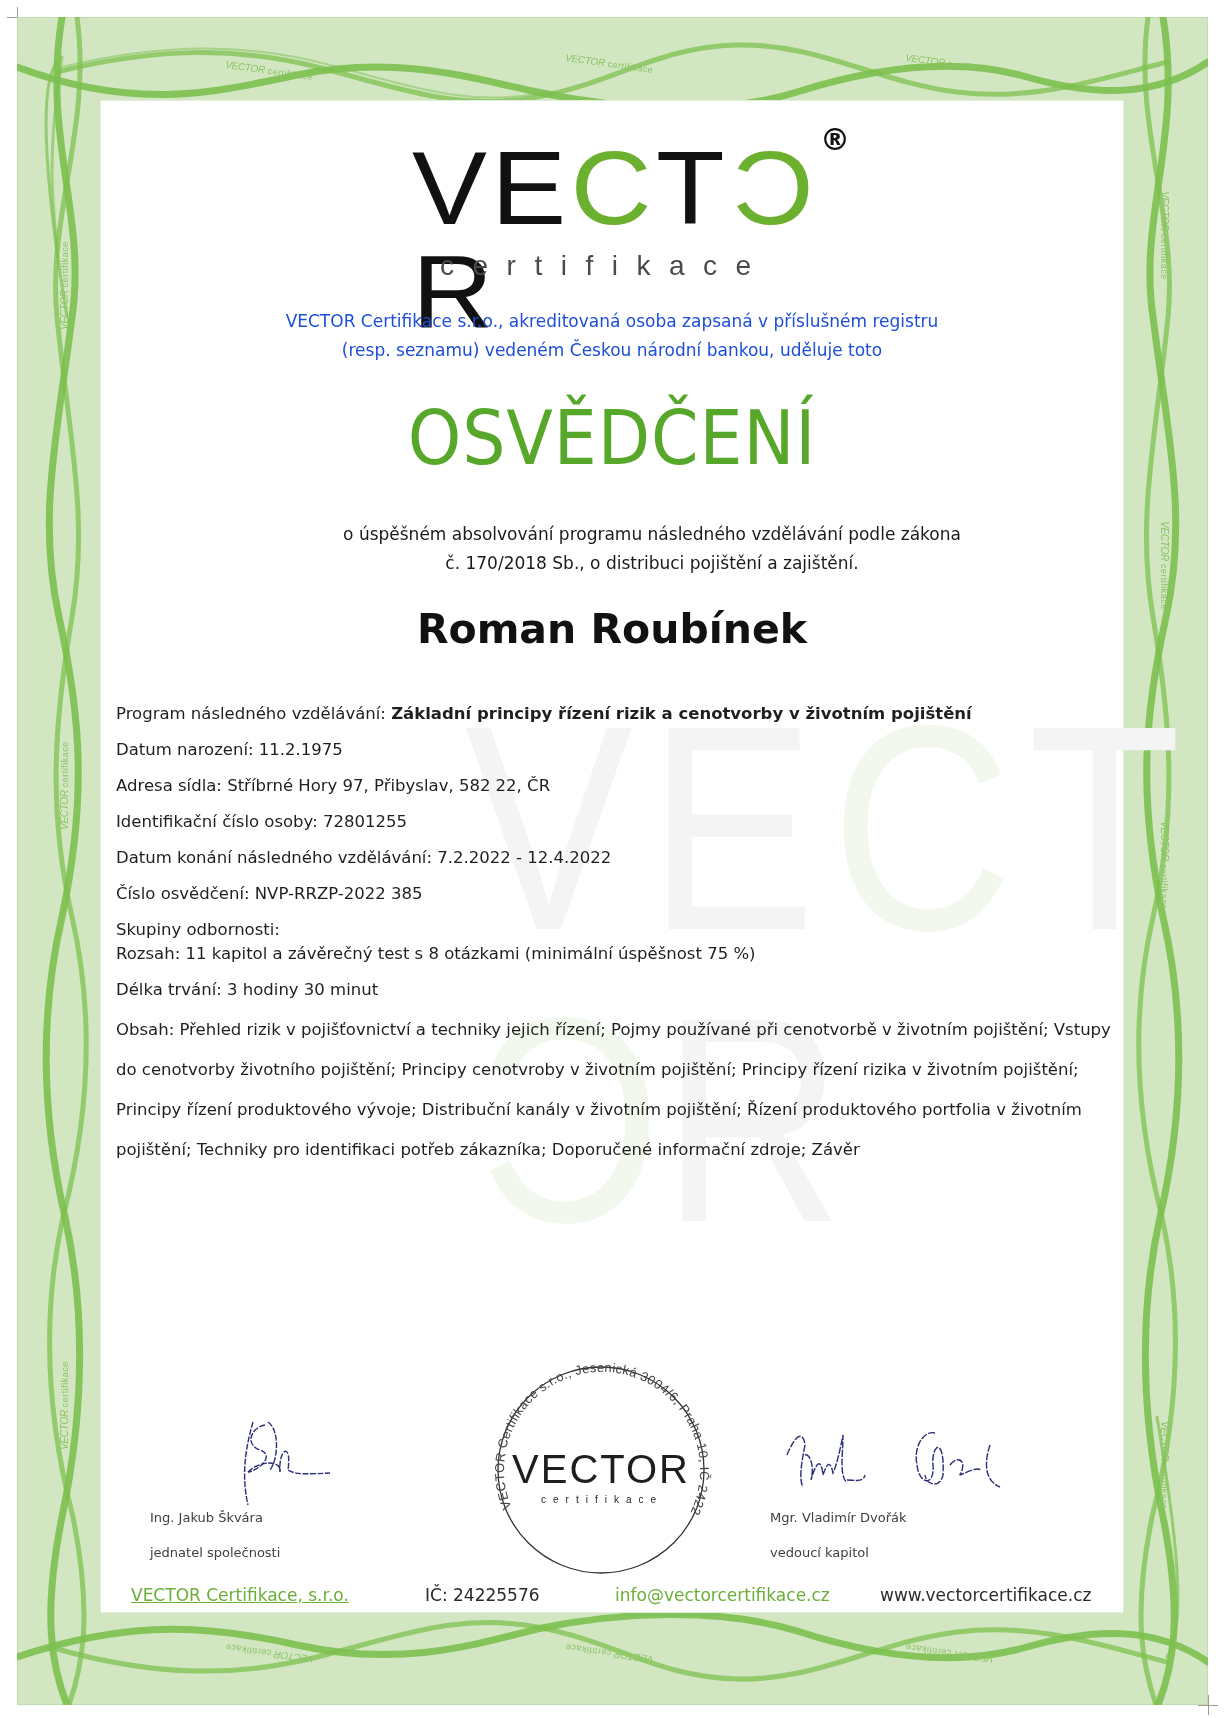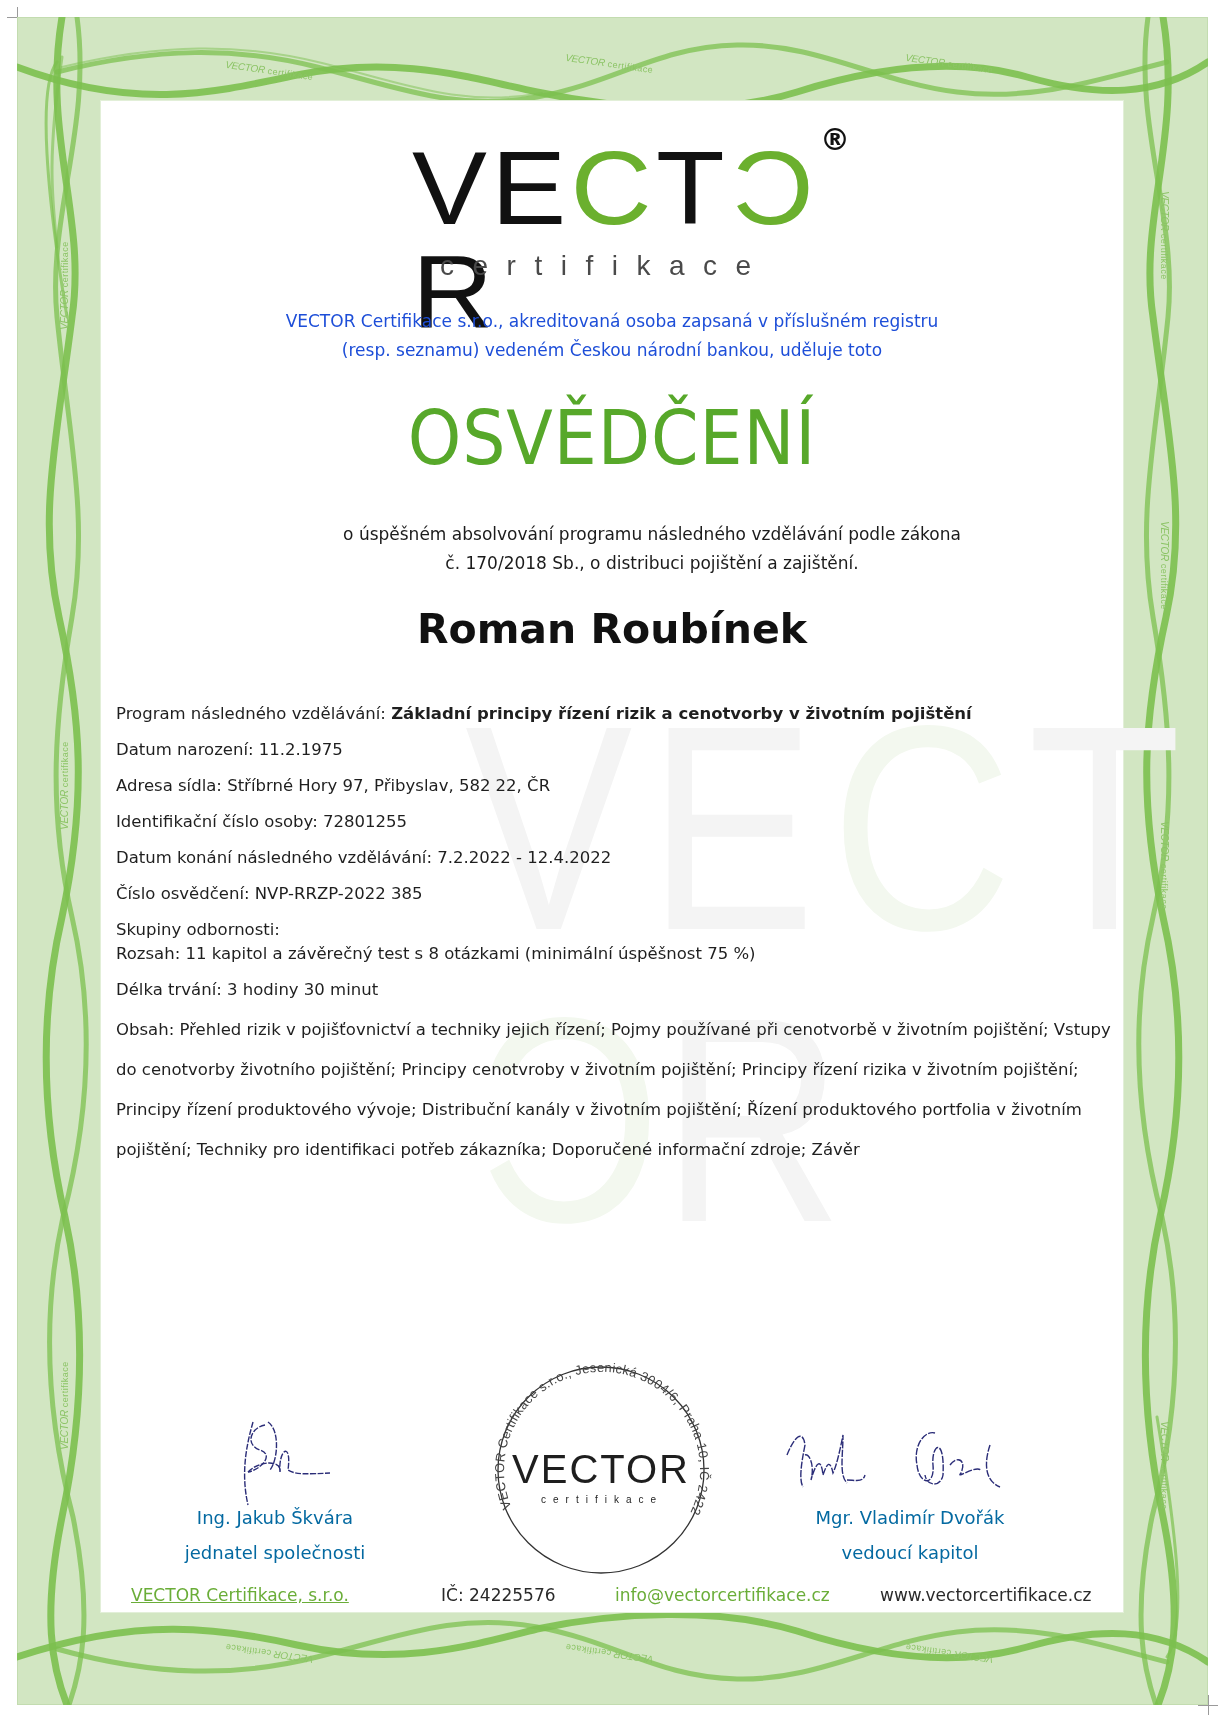--- a/index.html
+++ b/index.html
@@ -46,21 +46,21 @@
 
   .details { position: absolute; left: 116px; top: 702px; width: 990px; font-size: 16.5px; color: #1f1f1f; }
   .row { height: 36px; line-height: 24px; white-space: nowrap; }
   .row b { font-weight: bold; }
   .bullet-list { margin: 14px 0 18px 60px; padding: 0; list-style: none; }
   .bullet-list li { position: relative; line-height: 24px; }
   .bullet-list li::before { content: ""; position: absolute; left: -20px; top: 9px; width: 7px; height: 7px;
                             border-radius: 50%; background: #222; }
   .para { line-height: 40px; width: 1000px; }
 
-  .sig { position: absolute; text-align: center; font-size: 18px; color: #0369a1; line-height: 35px; }
+  .sig { position: absolute; text-align: left; font-size: 13px; color: #404040; line-height: 35px; }
   .sig-left { left: 150px; top: 1500px; width: 250px; }
   .sig-right { left: 770px; top: 1500px; width: 280px; }
   .sig-svg { position: absolute; }
 
   .stamp { position: absolute; left: 489px; top: 1355px; width: 224px; height: 222px; }
 
   .footer { position: absolute; top: 1585px; font-size: 17px; white-space: nowrap; }
   .footer.green { color: #6aad38; }
   .footer.dark { color: #2a2a2a; }
 </style>
@@ -180,15 +180,15 @@
   </defs>
   <circle cx="112" cy="115" r="103" fill="none" stroke="#333" stroke-width="1.3"></circle>
   <text font-family="Liberation Sans, sans-serif" font-size="13" fill="#444" letter-spacing="0.3">
     <textPath href="#stampRing" startOffset="2%">VECTOR Certifikace s.r.o., Jesenická 3004/6, Praha 10, IČ 24225576</textPath>
   </text>
   <text x="112" y="128" text-anchor="middle" font-family="Liberation Sans, sans-serif" font-size="40" fill="#1e1e1e" letter-spacing="2">VECTOR</text>
   <text x="113" y="148" text-anchor="middle" font-family="Liberation Sans, sans-serif" font-size="10" fill="#1e1e1e" letter-spacing="7">certifikace</text>
 </svg>
 
 <div class="footer green" style="left:131px;text-decoration:underline;">VECTOR Certifikace, s.r.o.</div>
-<div class="footer dark" style="left:425px;margin-left:16px;">IČ: 24225576</div>
+<div class="footer dark" style="left:425px;">IČ: 24225576</div>
 <div class="footer green" style="left:615px;">info@vectorcertifikace.cz</div>
 <div class="footer dark" style="left:880px;">www.vectorcertifikace.cz</div>
 
 </body></html>

